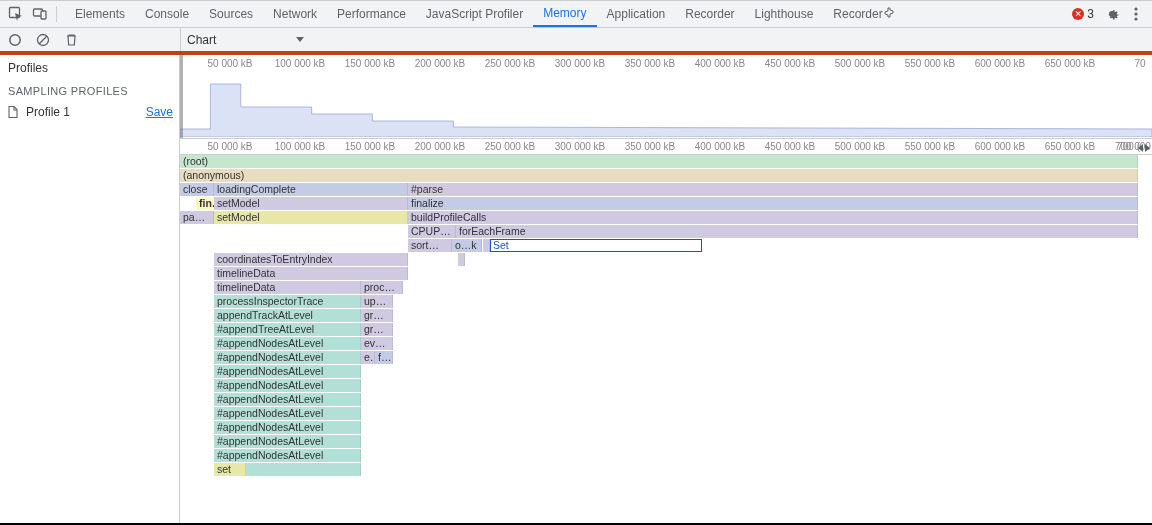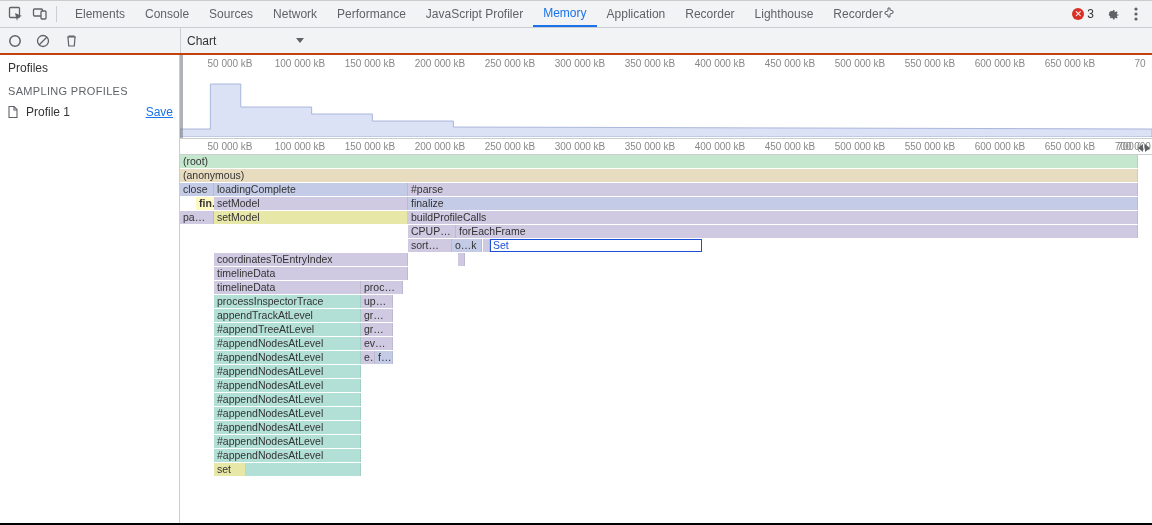--- a/index.html
+++ b/index.html
@@ -8,21 +8,21 @@
   
   .toolbar { height: 27px; background: #f1f3f4; border-bottom: 1px solid #cacdd1; display: flex; align-items: center; padding: 0 4px; }
   .toolbar .tool-icon { width: 24px; height: 24px; display:flex; align-items:center; justify-content:center; color:#5f6368; cursor:pointer; }
   .toolbar .tabs { display:flex; align-items:center; height:100%; margin-left:4px; }
   .toolbar .tab { padding: 12px 10px; height:100%; display:flex; align-items:center; color:#5f6368; cursor:pointer; }
   .toolbar .tab.active { color:#1a73e8; border-bottom:2px solid #1a73e8; }
   .toolbar .spacer { flex:1; }
   .toolbar .err { display:flex; align-items:center; gap:3px; color:#333; margin-right:6px; }
   .err-circle { width:12px; height:12px; border-radius:50%; background:#d93025; color:#fff; font-size:9px; display:flex; align-items:center; justify-content:center; line-height:1; }
   
-  .subbar { height:27px; background:#f1f3f4; border-bottom:2px solid #c2410c; display:flex; align-items:center; }
+  .subbar { height:27px; background:#f1f3f4; border-bottom:4px solid #c2410c; display:flex; align-items:center; }
   .subbar .left-tools { width:180px; display:flex; align-items:center; padding:0 6px; gap:10px; }
   .icon-btn { width:18px; height:18px; display:flex; align-items:center; justify-content:center; color:#5f6368; cursor:pointer; }
   .subbar .view-select { margin-left:6px; display:flex; align-items:center; gap:80px; color:#333; cursor:pointer; }
   .caret-down { width:0; height:0; border-left:4px solid transparent; border-right:4px solid transparent; border-top:5px solid #5f6368; }
   
   .body { flex:1; display:flex; overflow:hidden; border-bottom:2px solid #000; }
   .sidebar { width:180px; border-right:1px solid #cacdd1; background:#fff; display:flex; flex-direction:column; }
   .side-head { padding:6px 8px; font-weight:400; color:#333; }
   .side-cat { padding:4px 8px; color:#5f6368; font-size:11px; text-transform:uppercase; letter-spacing:0.03em; }
   .side-row { display:flex; align-items:center; justify-content:space-between; padding:4px 6px; cursor:pointer; }

